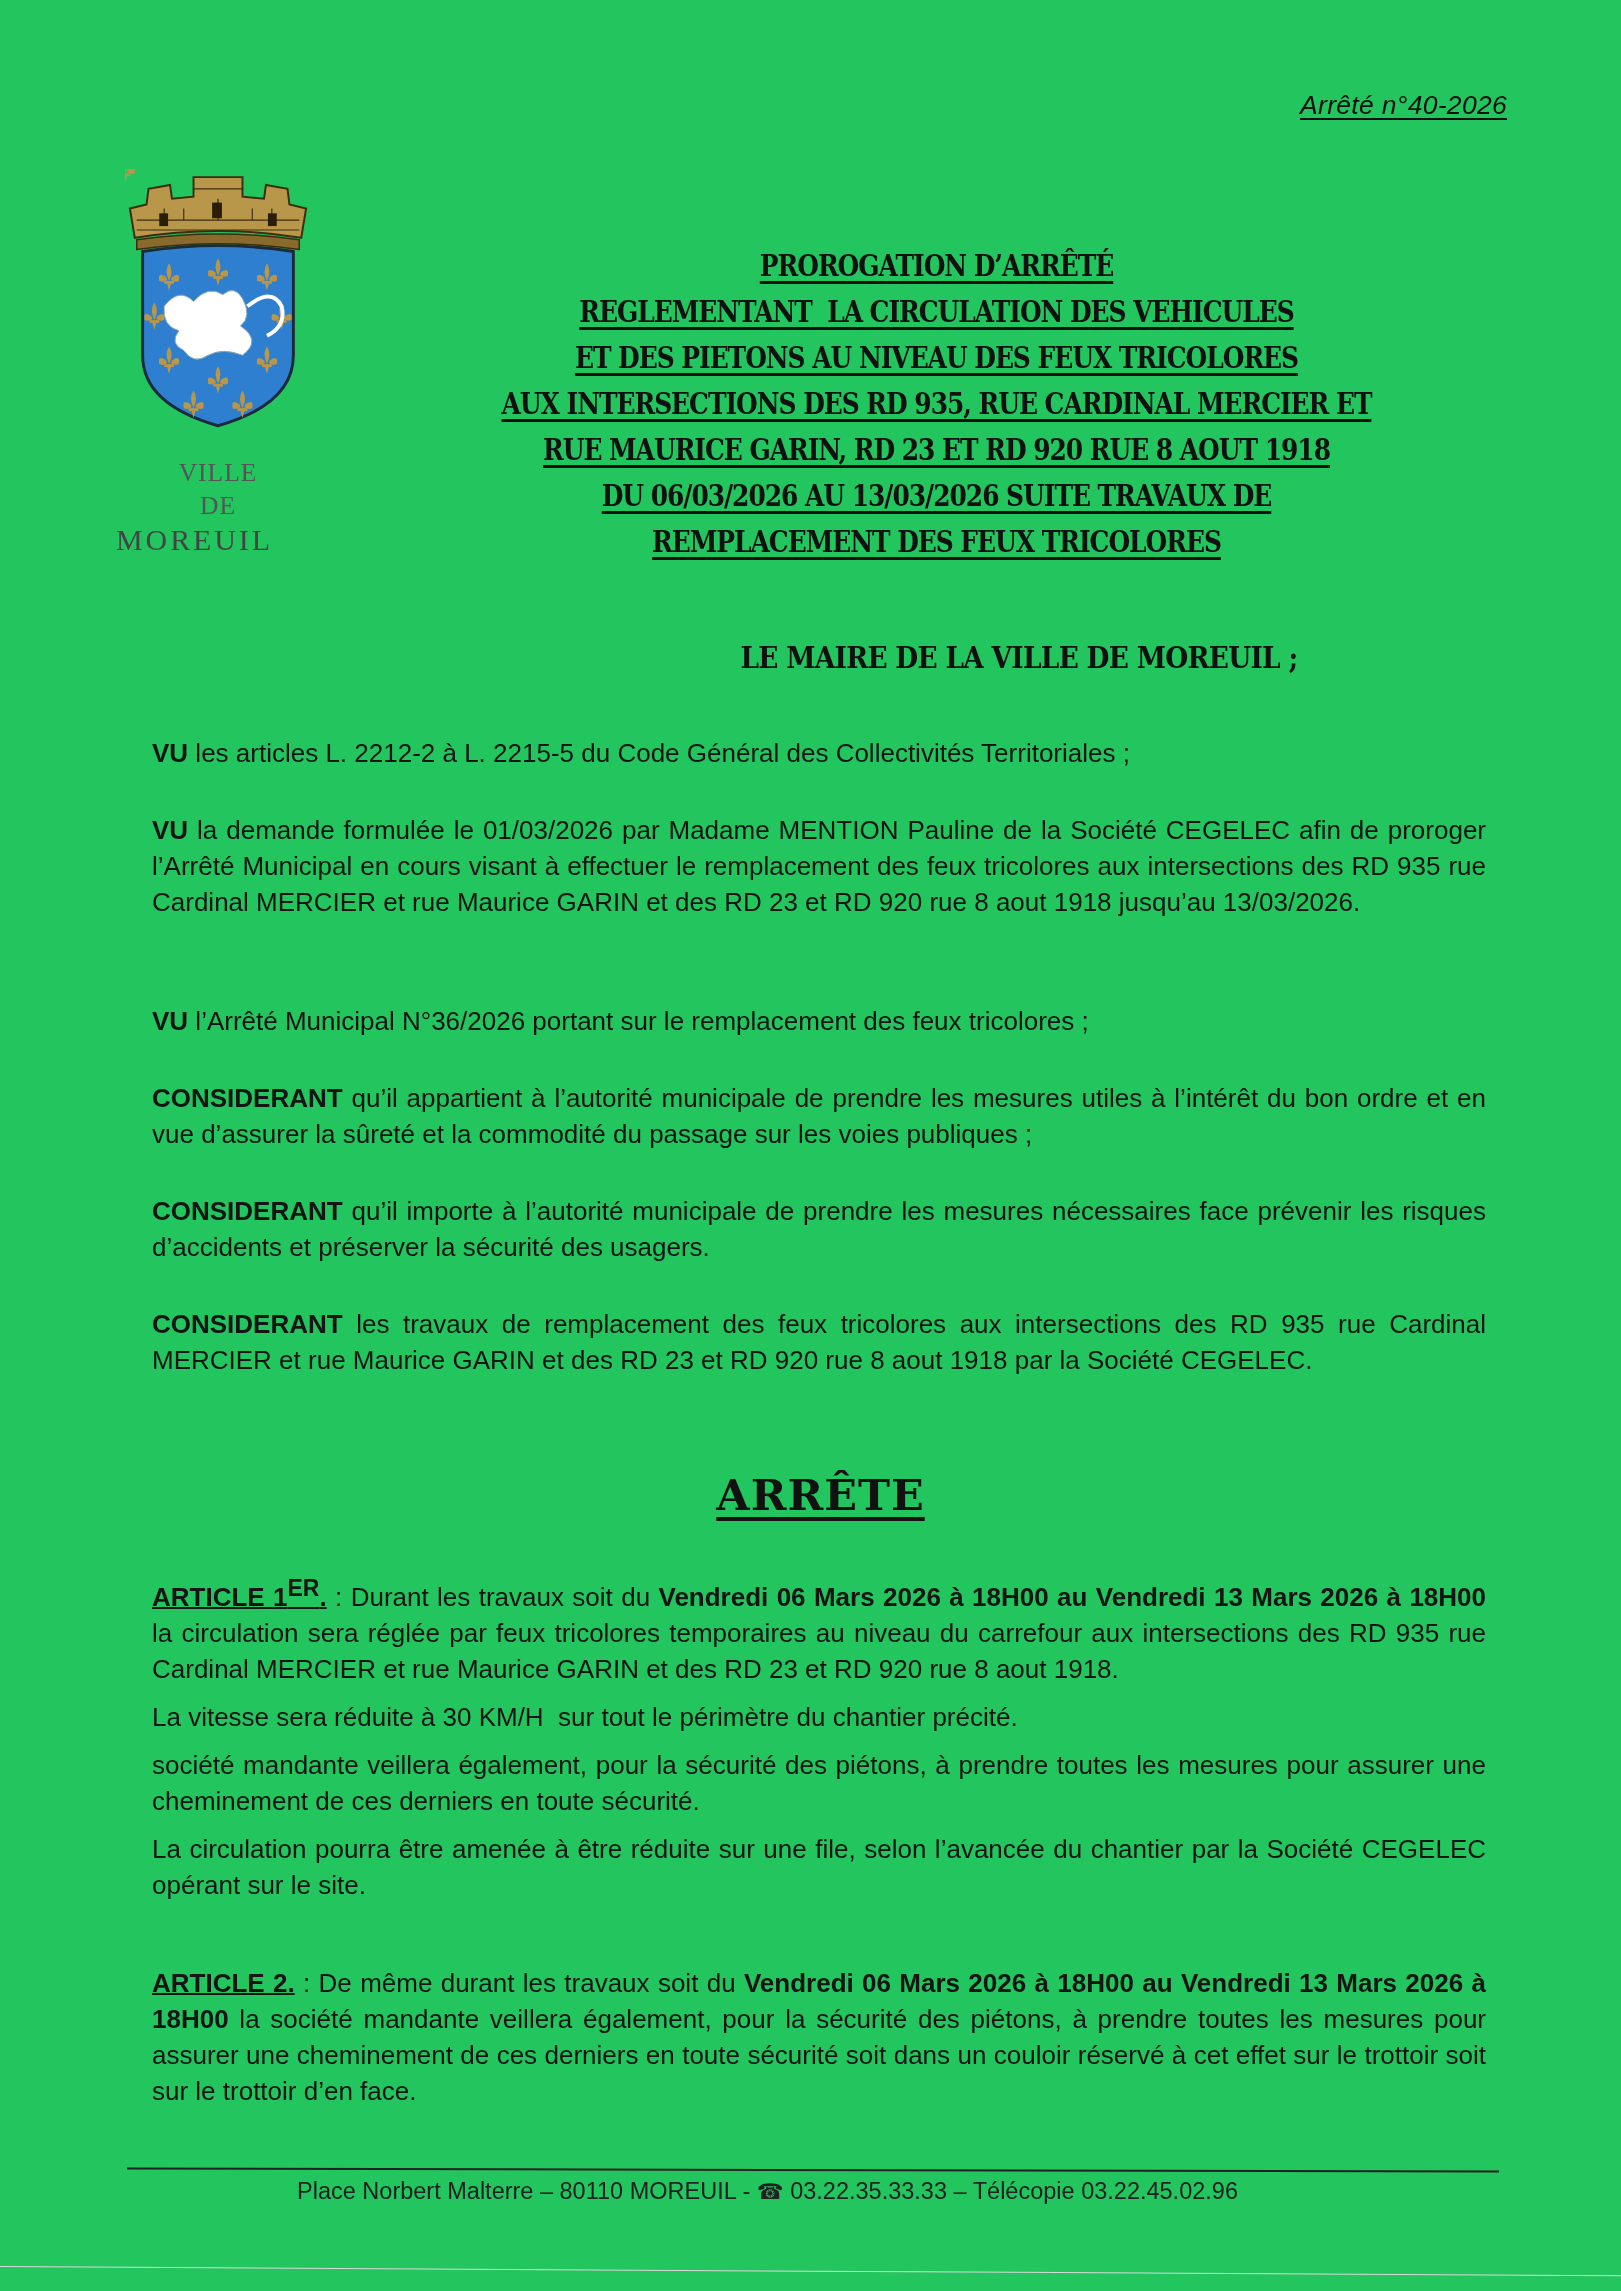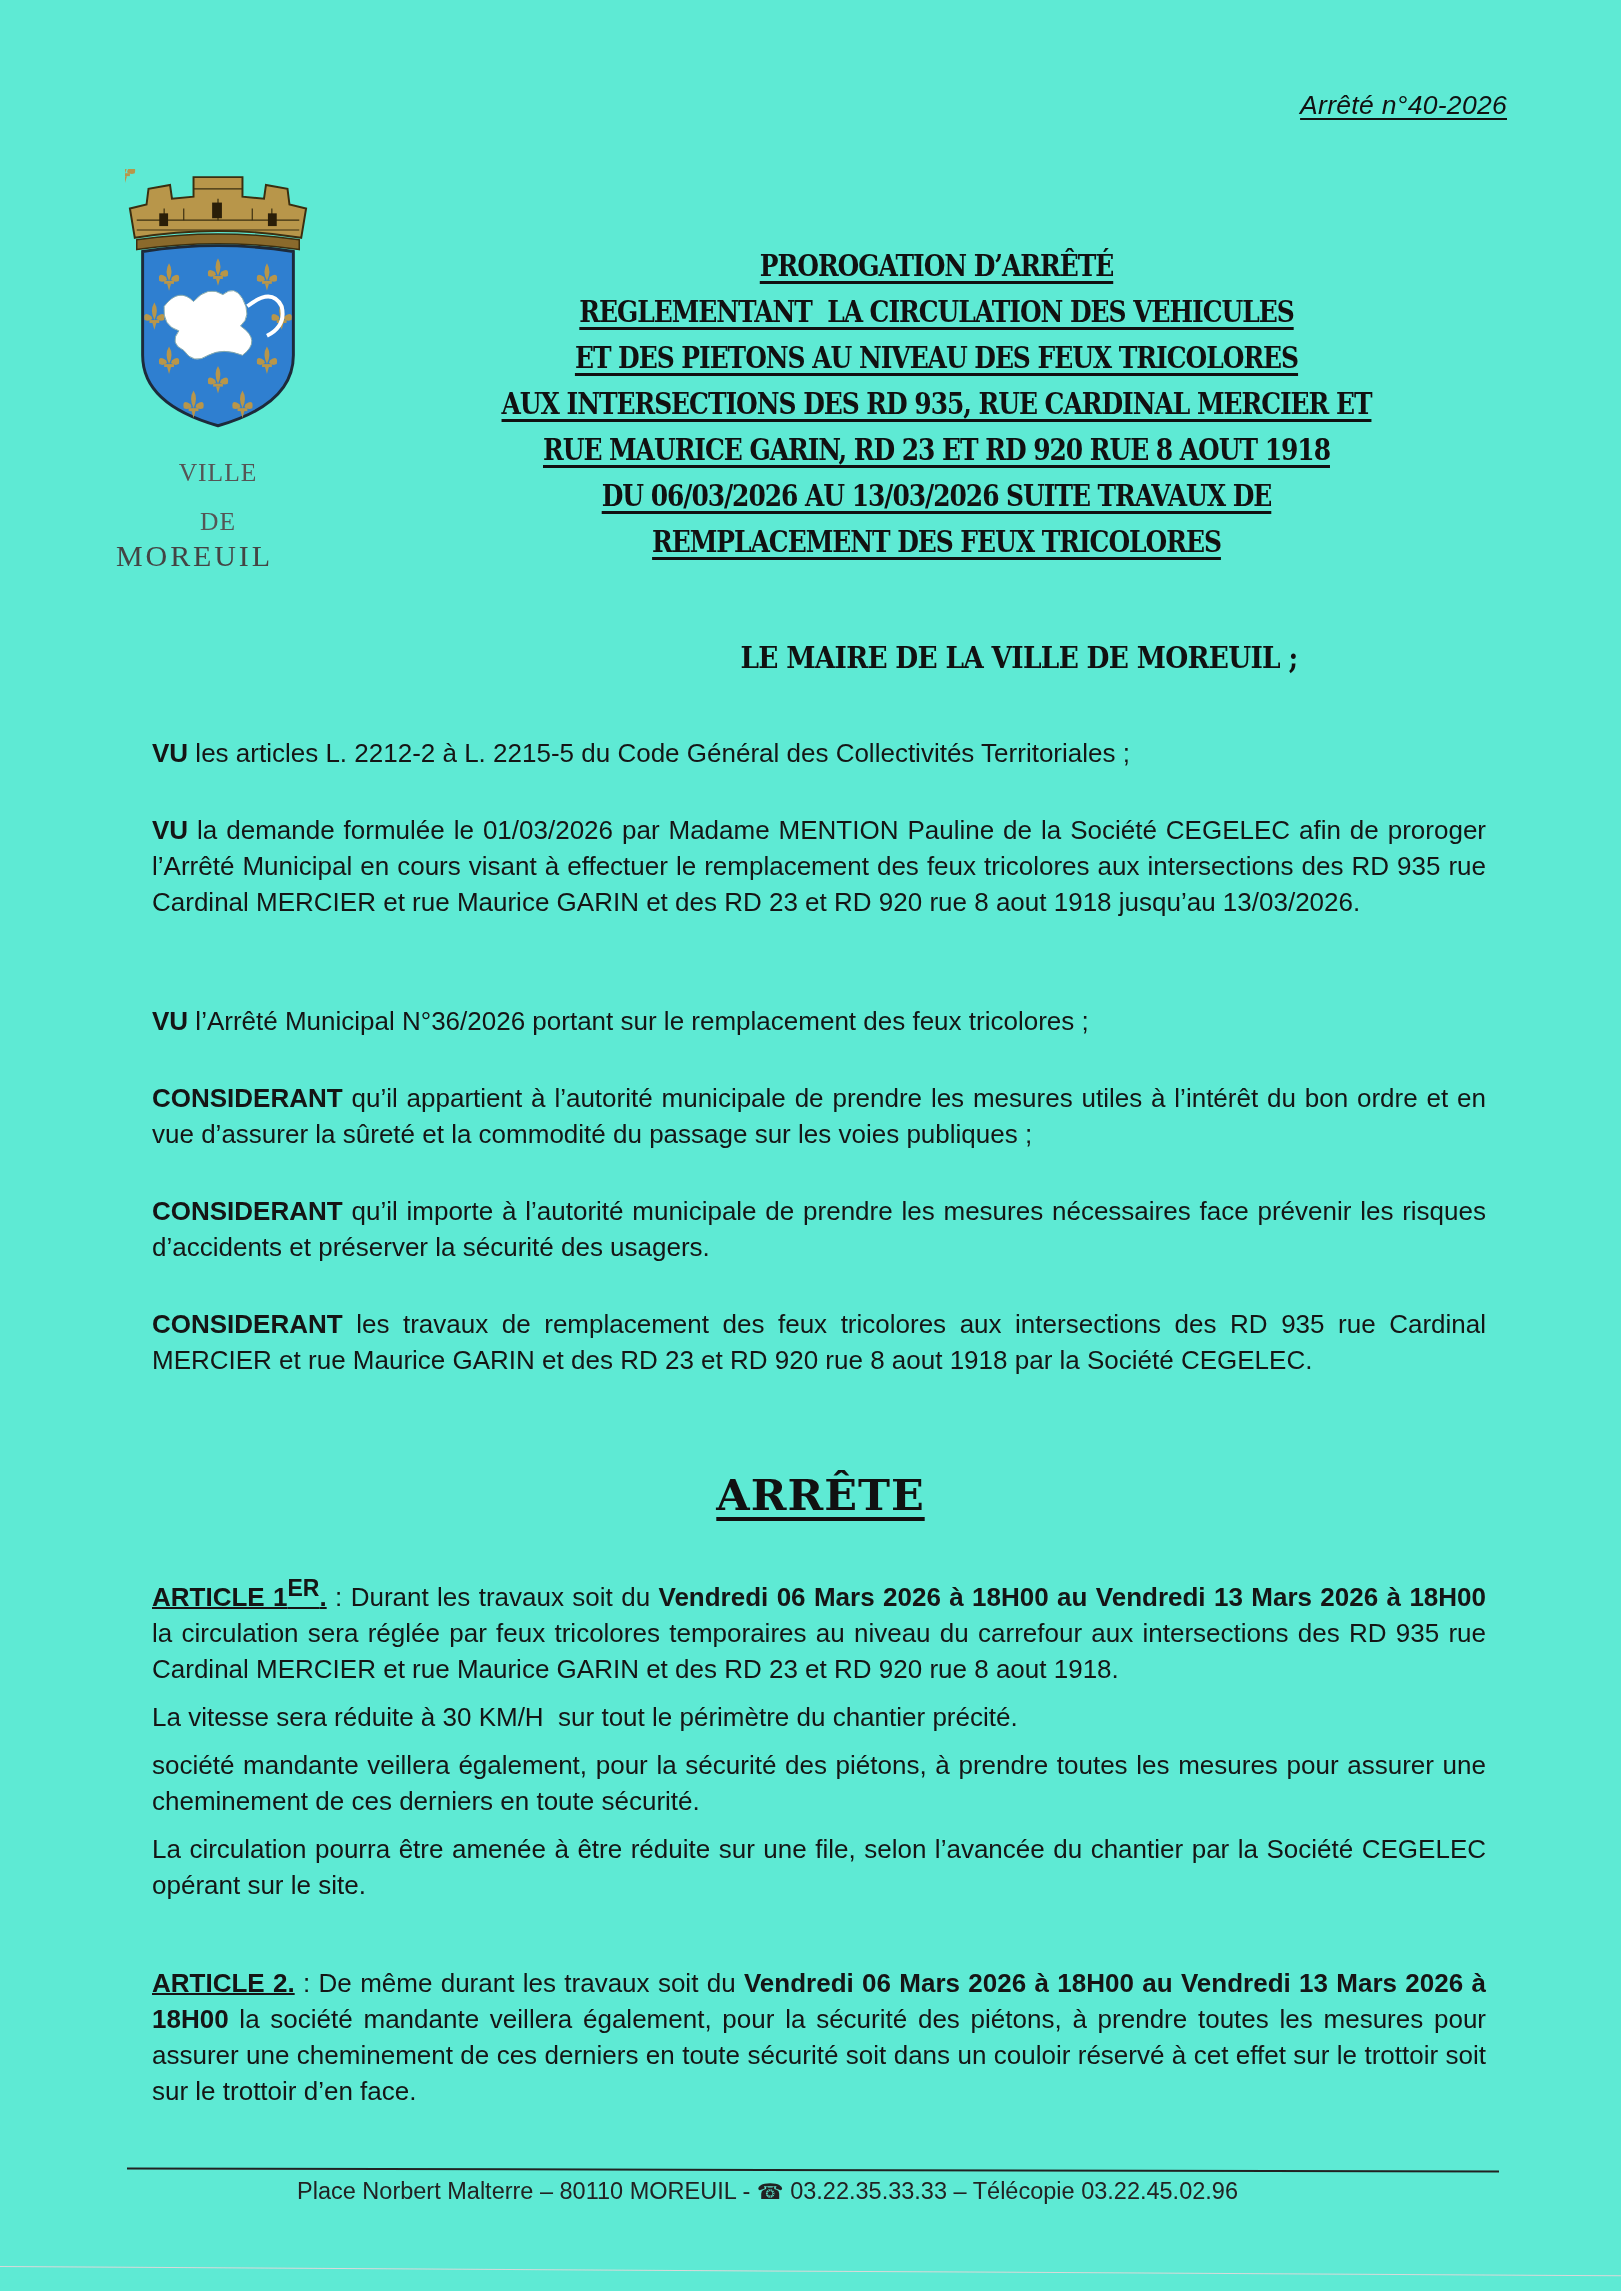--- a/index.html
+++ b/index.html
@@ -1,17 +1,17 @@
 <!DOCTYPE html>
 <html><head>
 <meta charset="utf-8">
 <style>
   html, body { margin: 0; padding: 0; background: #ffffff; }
   body { width: 1621px; height: 2292px; position: relative; overflow: hidden; color: #111; }
-  .page { position: absolute; left: 0; top: 0; width: 1621px; height: 2292px; background: #5eead4; }
+  .page { position: absolute; left: 0; top: 0; width: 1621px; height: 2292px; background: #22c55e; }
 
   .ref { position: absolute; right: 114px; top: 90px; font-family: "Liberation Sans", sans-serif;
          font-style: italic; font-size: 26.5px; text-decoration: underline; text-underline-offset: 3.9px; color: #111; letter-spacing: 0.3px; }
 
   .logo { position: absolute; left: 116px; top: 169px; width: 204px; }
   .logo svg { display: block; margin: 0 auto; }
   .logo .ville { font-family: "Liberation Serif", serif; color: #555; text-align: center; font-size: 25.5px; line-height: 33px; letter-spacing: 1px; margin-top: 27px; }
   .logo .moreuil { font-family: "Liberation Serif", serif; color: #444; font-size: 30px; letter-spacing: 2.9px; line-height: 35px; }
 
   .title-block { position: absolute; left: 363px; width: 1147px; top: 243px; text-align: center;
@@ -98,21 +98,21 @@
           <use href="#fl" x="95" y="215"></use>
           <use href="#fl" x="145" y="195"></use>
         <use href="#fl" x="70" y="240"></use>
           <use href="#fl" x="120" y="240"></use>
       </g>
 
       <path d="M40 140 Q55 120 70 135 Q85 118 100 128 Q112 118 120 132 Q130 150 118 160 Q140 175 120 190 Q100 182 85 190 Q70 200 60 185 Q45 178 55 165 Q38 160 40 140 Z" fill="#ffffff" stroke="#8aa" stroke-width="1"></path>
       <path d="M125 140 Q150 120 160 140 Q165 160 145 170" fill="none" stroke="#fff" stroke-width="4"></path>
     </svg>
     <div class="ville">VILLE</div>
-    <div class="ville" style="margin-top:16px">DE</div>
+    <div class="ville" style="margin-top:0">DE</div>
     <div class="moreuil">MOREUIL</div>
   </div>
 
   <div class="title-block">
     <div>PROROGATION D’ARRÊTÉ</div>
     <div style="white-space:pre">REGLEMENTANT  LA CIRCULATION DES VEHICULES</div>
     <div>ET DES PIETONS AU NIVEAU DES FEUX TRICOLORES</div>
     <div>AUX INTERSECTIONS DES RD 935, RUE CARDINAL MERCIER ET</div>
     <div>RUE MAURICE GARIN, RD 23 ET RD 920 RUE 8 AOUT 1918</div>
     <div>DU 06/03/2026 AU 13/03/2026 SUITE TRAVAUX DE</div>

